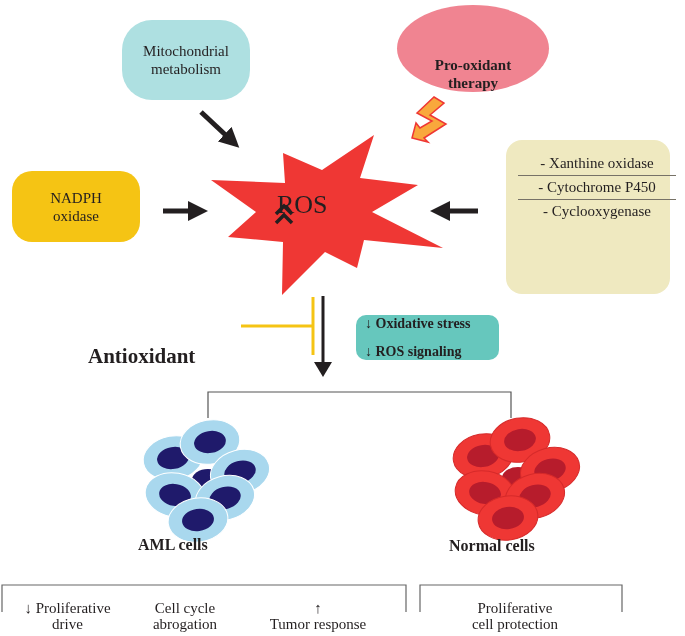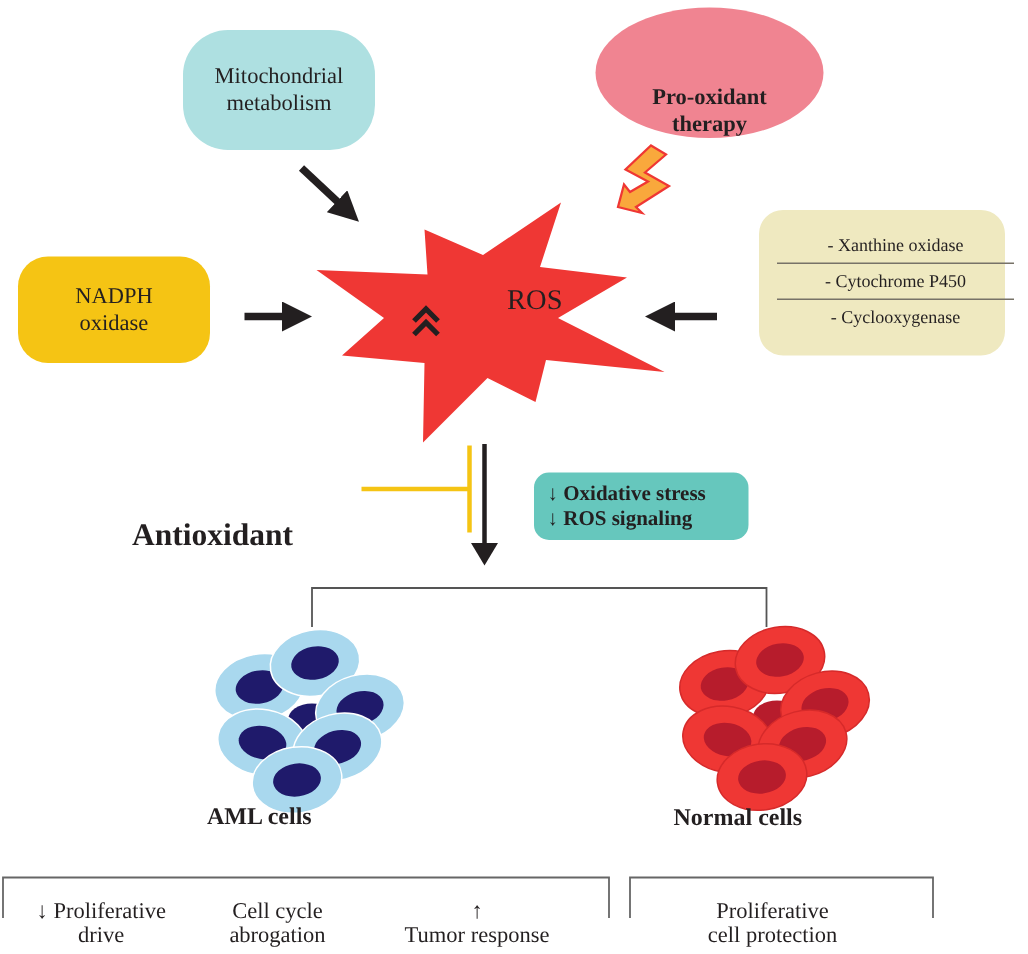--- a/index.html
+++ b/index.html
@@ -7,31 +7,31 @@
          font-family: "Liberation Serif", "DejaVu Serif", serif; color: #231f20; }
   .abs { position: absolute; }
   .box { position: absolute; display: flex; flex-direction: column; align-items: center;
          justify-content: center; text-align: center; box-sizing: border-box; }
   #mito { left: 122px; top: 20px; width: 128px; height: 80px; background: #aee0e1;
           border-radius: 30px; font-size: 15px; line-height: 18px; }
   #prooxi { left: 397px; top: 5px; width: 152px; height: 87px; background: #f08491;
             border-radius: 50%; font-size: 15px; font-weight: bold; line-height: 18px; justify-content: flex-end; }
   #nadph { left: 12px; top: 171px; width: 128px; height: 71px; background: #f5c414;
            border-radius: 20px; font-size: 15px; line-height: 18px; }
-  #enzymes { left: 506px; top: 140px; width: 164px; height: 97px; background: #efe9c0;
+  #enzymes { left: 506px; top: 140px; width: 164px; height: 154px; background: #efe9c0;
              border-radius: 16px; align-items: flex-start; justify-content: flex-start;
-             padding: 12px 8px 0 12px; font-size: 12px; line-height: 17px; }
+             padding: 12px 8px 0 12px; font-size: 15px; line-height: 17px; }
   #enzymes .item { width: 158px; padding: 3px 0; }
   #enzymes .item.sep { border-bottom: 1.5px solid #777267; }
-  #ros-label { left: 255px; top: 190px; width: 120px; text-align: right; font-size: 19px;
+  #ros-label { left: 255px; top: 190px; width: 120px; text-align: left; font-size: 26px;
                font-weight: normal; }
   #antioxidant { left: 88px; top: 312px; font-size: 21px; font-weight: bold; margin-top: 32px; }
   #effect-box { left: 356px; top: 315px; width: 143px; height: 45px; background: #66c7bd;
                 border-radius: 10px; font-size: 14px; font-weight: bold; line-height: 17px;
-                align-items: flex-start; padding-left: 9px; }
+                align-items: flex-start; padding-left: 9px; justify-content: space-between; }
   .cell-label { font-size: 16px; font-weight: bold; font-family: Liberation Serif, serif; }
   #aml-label { left: 138px; top: 536px; }
   #normal-label { left: 449px; top: 537px; }
   .out-text { position: absolute; text-align: center; font-size: 15px; line-height: 16px; }
   #out-1 { left: 10px; top: 600px; width: 115px; }
   #out-2 { left: 140px; top: 600px; width: 90px; }
   #out-3 { left: 253px; top: 600px; width: 130px; }
   #out-4 { left: 450px; top: 600px; width: 130px; }
   svg { position: absolute; left: 0; top: 0; }
 </style>

